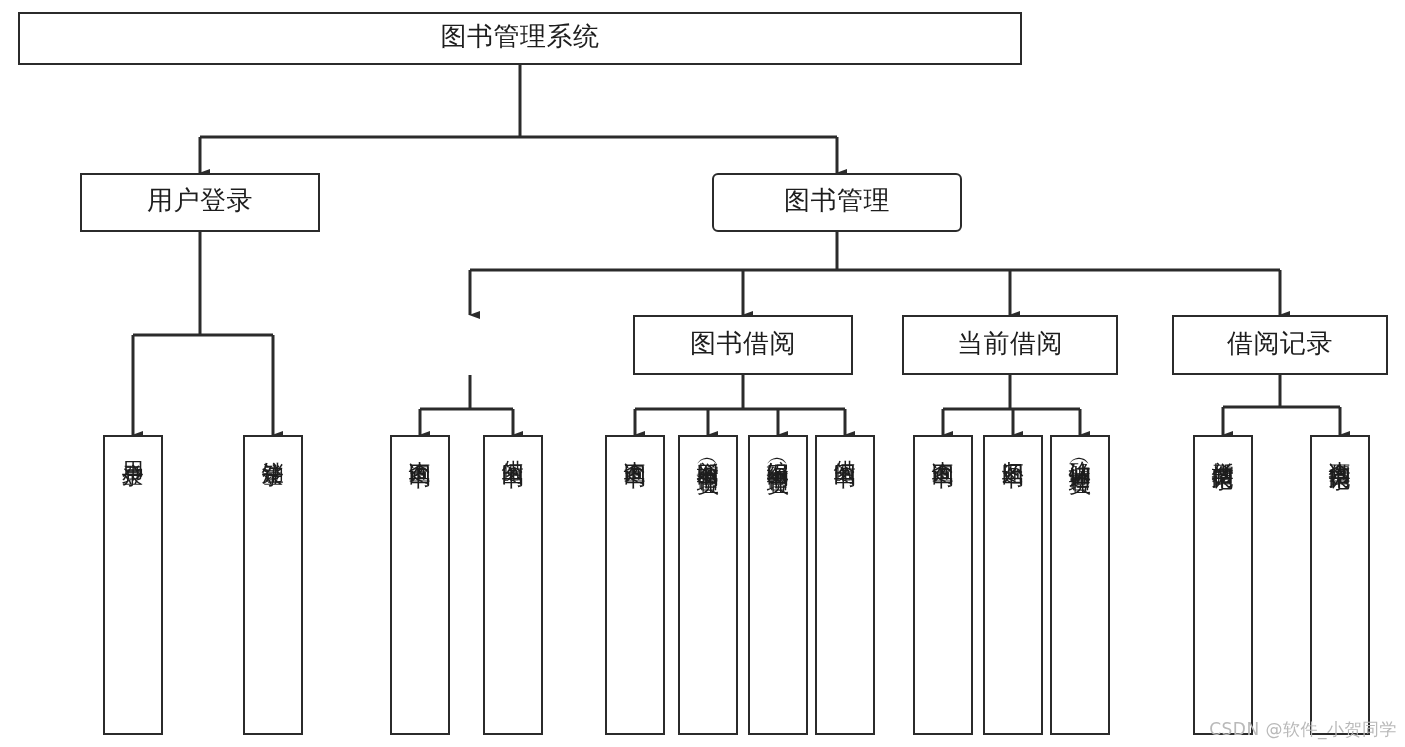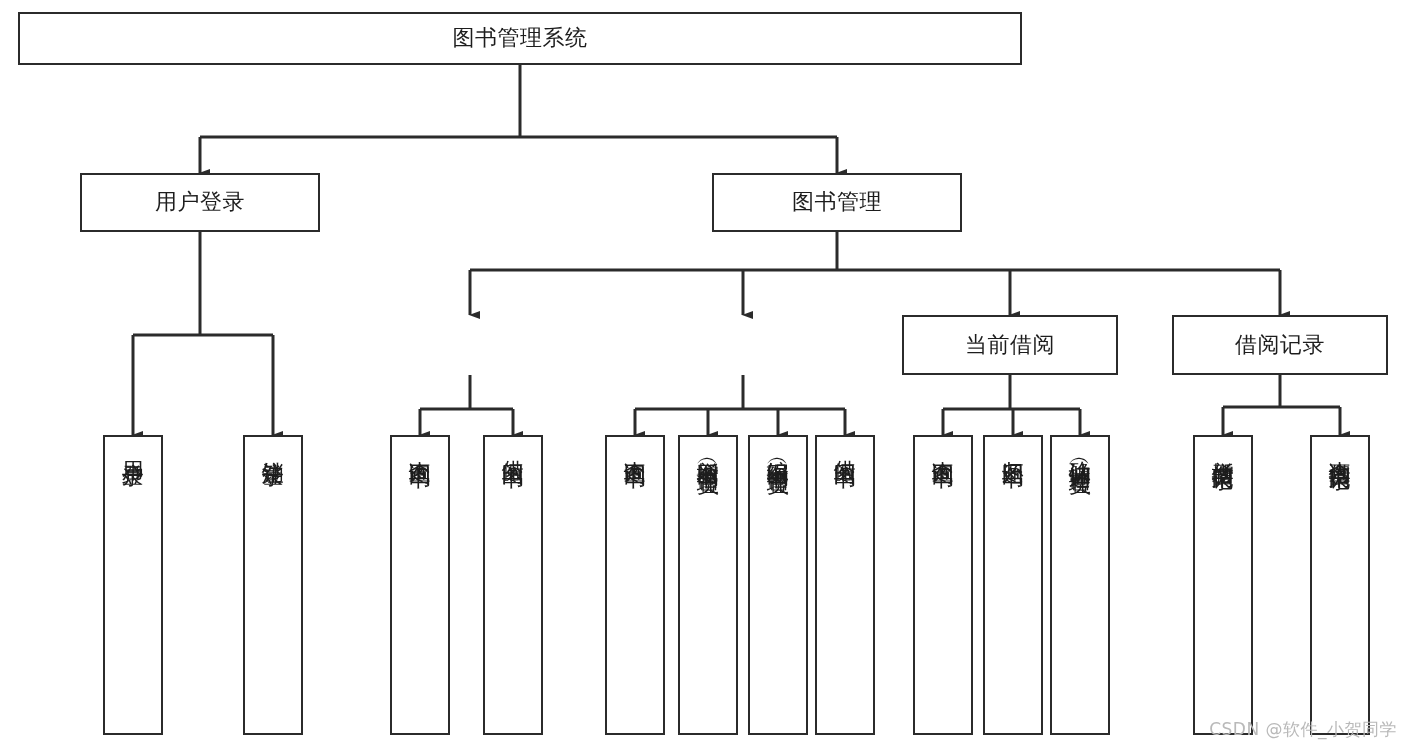--- a/index.html
+++ b/index.html
@@ -27,24 +27,25 @@
     position: absolute;
     box-sizing: border-box;
     border: 2px solid #2b2b2b;
     background: #ffffff;
     display: flex;
     align-items: center;
     justify-content: center;
     color: #1d1d1d;
   }
   .node-h .label {
-    font-size: 22px;
+    font-size: 26px;
     line-height: 1.1;
     letter-spacing: 0.5px;
     white-space: nowrap;
+    font-family: Liberation Mono, monospace;
   }
   .node-v {
     align-items: flex-start;
     padding-top: 6px;
   }
   .node-v .label {
     writing-mode: vertical-rl;
     text-orientation: upright;
     font-size: 22px;
     line-height: 1.25;
@@ -110,24 +111,27 @@
       </g>
   </svg>
 
   <div class="node node-h" style="left: 18px; top: 12px; width: 1004px; height: 53px;">
     <span class="label">图书管理系统</span>
   </div>
 
   <div class="node node-h" style="left: 80px; top: 173px; width: 240px; height: 59px;">
     <span class="label">用户登录</span>
   </div>
-  <div class="node node-h" style="left: 712px; top: 173px; width: 250px; height: 59px;">
+  <div class="node node-h" style="left: 712px; top: 173px; width: 250px; height: 59px; border-radius: 6px;">
     <span class="label">图书管理</span>
   </div>
 
+  <div class="node node-h" style="left: 633px; top: 315px; width: 220px; height: 60px;">
+    <span class="label">图书借阅</span>
+  </div>
   <div class="node node-h" style="left: 902px; top: 315px; width: 216px; height: 60px;">
     <span class="label">当前借阅</span>
   </div>
   <div class="node node-h" style="left: 1172px; top: 315px; width: 216px; height: 60px;">
     <span class="label">借阅记录</span>
   </div>
 
   <div class="node node-v" style="left: 103px; top: 435px; width: 60px; height: 300px;">
     <span class="label">用户登录</span>
   </div>

